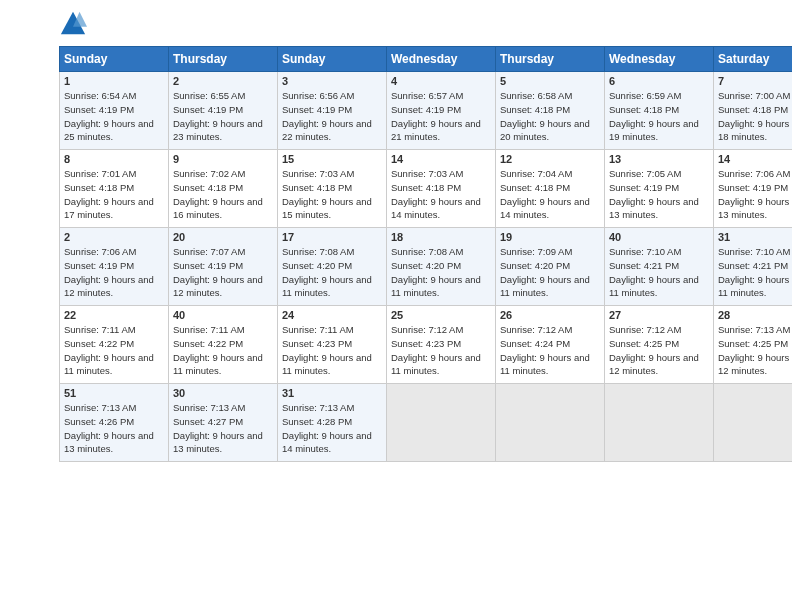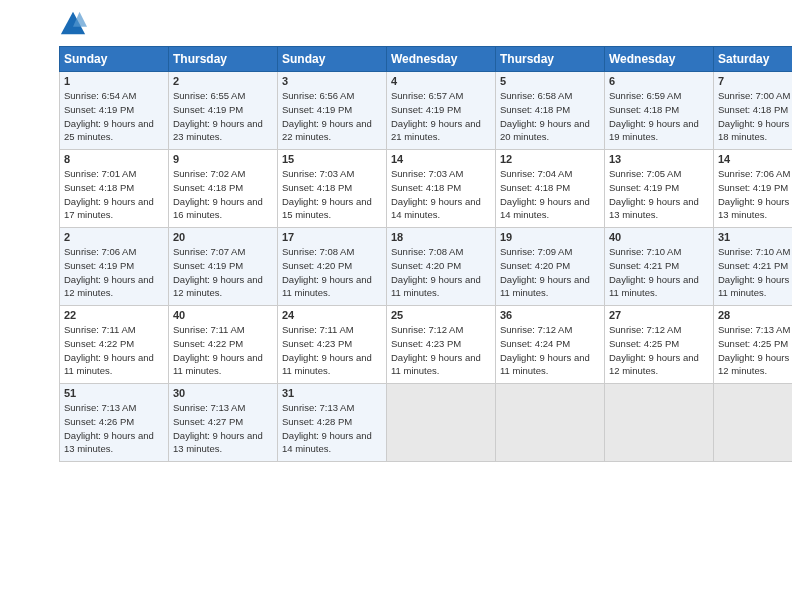--- a/index.html
+++ b/index.html
@@ -228,21 +228,21 @@
           </td>
           <td>
             <span class="day-num">24</span>
             <div class="day-info">Sunrise: 7:11 AM<br>Sunset: 4:23 PM<br>Daylight: 9 hours and 11 minutes.</div>
           </td>
           <td>
             <span class="day-num">25</span>
             <div class="day-info">Sunrise: 7:12 AM<br>Sunset: 4:23 PM<br>Daylight: 9 hours and 11 minutes.</div>
           </td>
           <td>
-            <span class="day-num">36</span>
+            <span class="day-num">26</span>
             <div class="day-info">Sunrise: 7:12 AM<br>Sunset: 4:24 PM<br>Daylight: 9 hours and 11 minutes.</div>
           </td>
           <td>
             <span class="day-num">27</span>
             <div class="day-info">Sunrise: 7:12 AM<br>Sunset: 4:25 PM<br>Daylight: 9 hours and 12 minutes.</div>
           </td>
           <td>
             <span class="day-num">28</span>
             <div class="day-info">Sunrise: 7:13 AM<br>Sunset: 4:25 PM<br>Daylight: 9 hours and 12 minutes.</div>
           </td>

